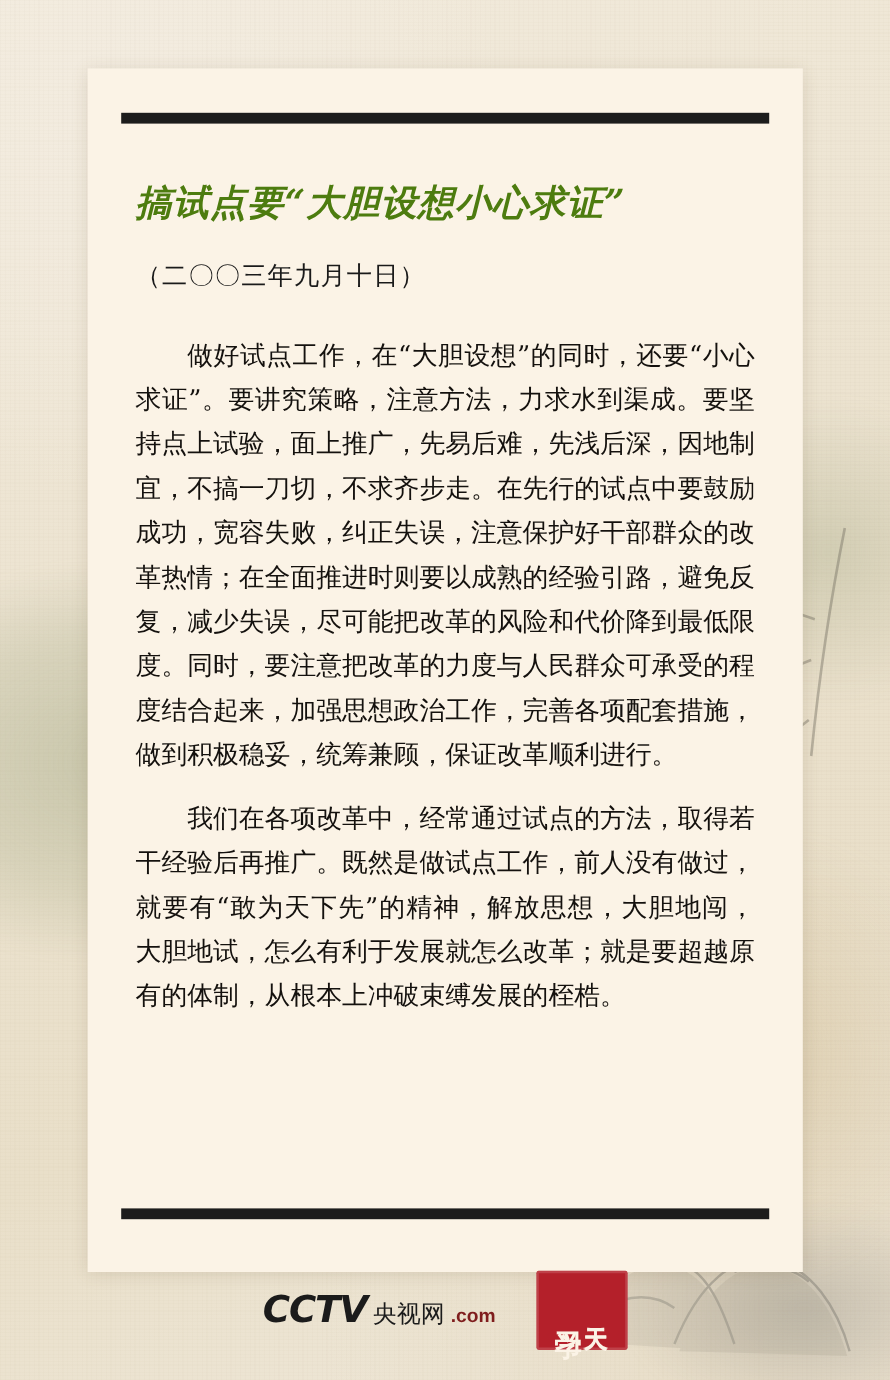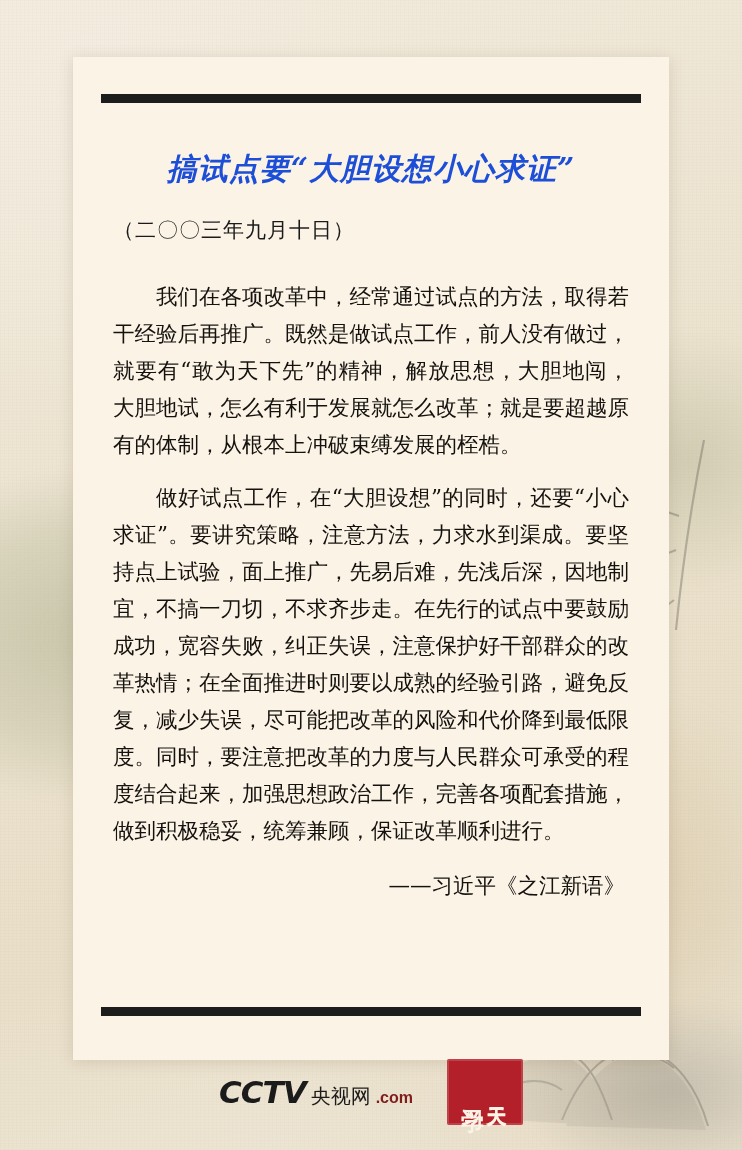--- a/index.html
+++ b/index.html
@@ -112,27 +112,27 @@
 
   .card-inner {
     position: absolute;
     left: 40px;
     right: 40px;
     top: 70px;
     bottom: 80px;
   }
 
   .doc-title {
-    text-align: center;
+    text-align: left;
     font-family: "DejaVu Serif", "Liberation Serif", serif;
     font-weight: bold;
     font-style: italic;
     font-size: 30px;
     letter-spacing: 1px;
-    color: #1d4ed8;
+    color: #4d7c0f;
     margin-top: 22px;
   }
   .doc-date {
     text-align: left;
     font-size: 21px;
     color: #1a1a1a;
     margin-top: 26px;
     letter-spacing: 1px;
   }
 
@@ -260,25 +260,24 @@
 
 <div class="card">
   <div class="rule top"></div>
   <div class="rule bottom"></div>
 
   <div class="card-inner">
     <h1 class="doc-title">搞试点要“大胆设想小心求证”</h1>
     <div class="doc-date">（二〇〇三年九月十日）</div>
 
     <div class="body-text">
+      <p class="para">做好试点工作，在“大胆设想”的同时，还要“小心求证”。要讲究策略，注意方法，力求水到渠成。要坚持点上试验，面上推广，先易后难，先浅后深，因地制宜，不搞一刀切，不求齐步走。在先行的试点中要鼓励成功，宽容失败，纠正失误，注意保护好干部群众的改革热情；在全面推进时则要以成熟的经验引路，避免反复，减少失误，尽可能把改革的风险和代价降到最低限度。同时，要注意把改革的力度与人民群众可承受的程度结合起来，加强思想政治工作，完善各项配套措施，做到积极稳妥，统筹兼顾，保证改革顺利进行。</p>
       <p class="para">我们在各项改革中，经常通过试点的方法，取得若干经验后再推广。既然是做试点工作，前人没有做过，就要有“敢为天下先”的精神，解放思想，大胆地闯，大胆地试，怎么有利于发展就怎么改革；就是要超越原有的体制，从根本上冲破束缚发展的桎梏。</p>
-      <p class="para">做好试点工作，在“大胆设想”的同时，还要“小心求证”。要讲究策略，注意方法，力求水到渠成。要坚持点上试验，面上推广，先易后难，先浅后深，因地制宜，不搞一刀切，不求齐步走。在先行的试点中要鼓励成功，宽容失败，纠正失误，注意保护好干部群众的改革热情；在全面推进时则要以成熟的经验引路，避免反复，减少失误，尽可能把改革的风险和代价降到最低限度。同时，要注意把改革的力度与人民群众可承受的程度结合起来，加强思想政治工作，完善各项配套措施，做到积极稳妥，统筹兼顾，保证改革顺利进行。</p>
     </div>
 
-    <div class="attribution">——习近平《之江新语》</div>
   </div>
 </div>
 
 <div class="footer">
   <div class="cctv-logo">
     <span class="cctv-mark">CCTV</span>
     <span class="cctv-cn">央视网</span>
     <span class="cctv-com">.com</span>
   </div>
   <div class="seal">

